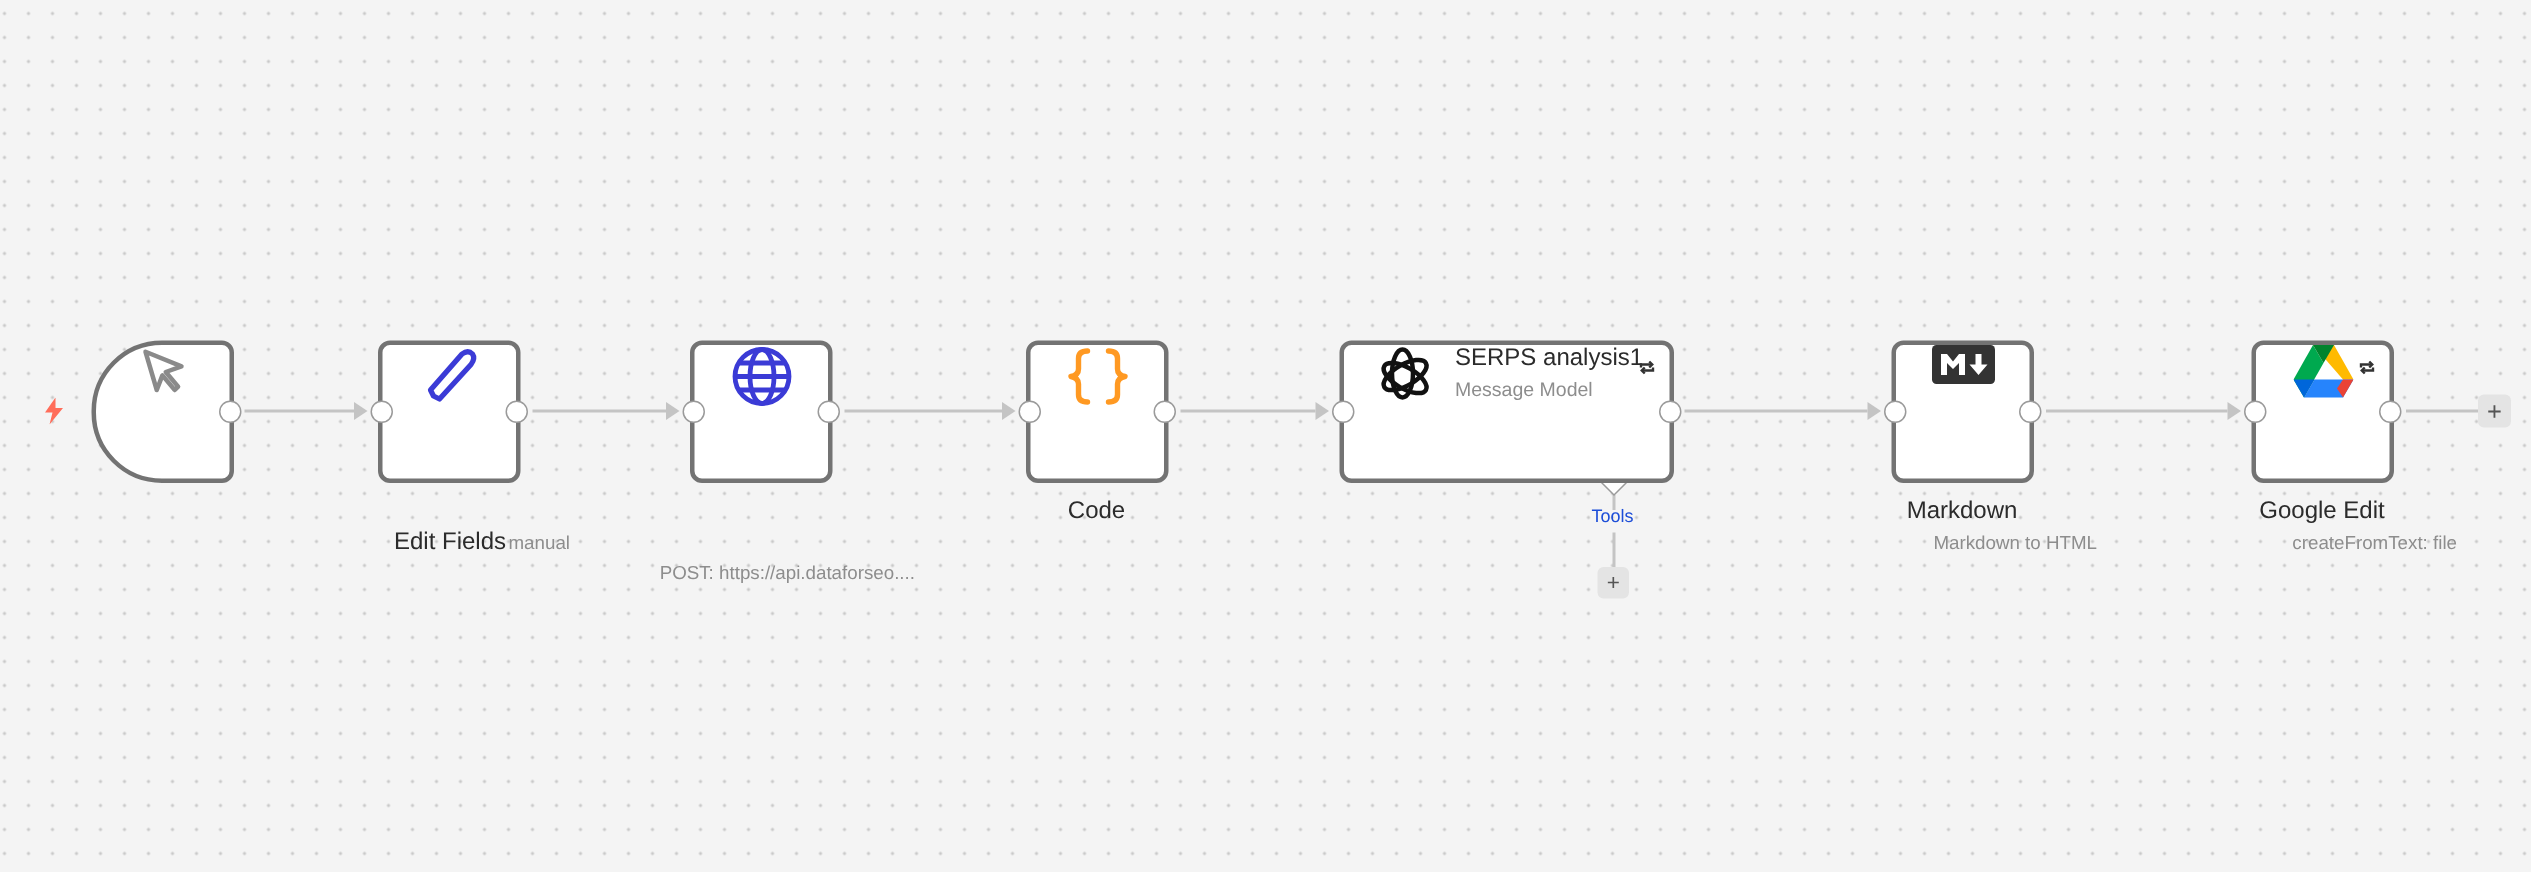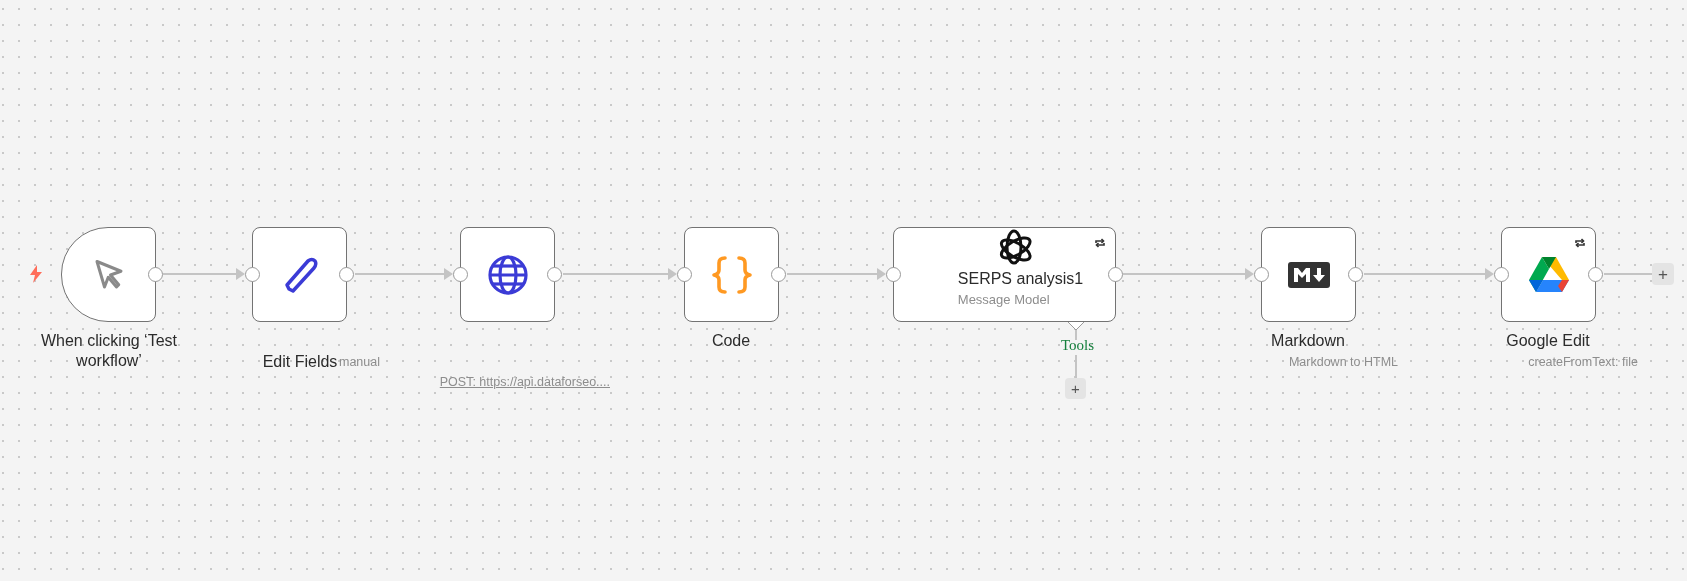--- a/index.html
+++ b/index.html
@@ -8,24 +8,23 @@
     background-color:#f4f4f4;
     background-image: radial-gradient(circle, #c9c9c9 0.9px, transparent 1.2px);
     background-size:16px 16px;
     background-position:-5px 1px;
     font-family:"Liberation Sans", "DejaVu Sans", sans-serif;
   }
   .canvas { position:absolute; left:0; top:0; width:1687px; height:581px; }
   .edges { position:absolute; left:0; top:0; }
   .node {
     position:absolute; top:227px; width:95px; height:95px;
-    background:#fff; border:1px solid #737373; border-radius:8px;
-    box-sizing:border-box; display:flex; align-items:center; justify-content:center;
+    background:#fff; border:3px solid #737373; border-radius:8px;
+    box-sizing:border-box; display:flex; justify-content:center;
     cursor:pointer;
-    flex-direction:column;
   }
   .node.trigger { border-radius:47px 8px 8px 47px; }
   .node.wide { width:223px; justify-content:flex-start; padding-left:18px; }
   .handle {
     position:absolute; top:50%; width:15px; height:15px; margin-top:-8px;
     border:1px solid #9a9a9a; background:#fff; border-radius:50%; box-sizing:border-box;
   }
   .handle.in { left:-8px; }
   .handle.out { right:-8px; }
   .label {
@@ -35,21 +34,21 @@
     position:absolute; text-align:right; font-size:12.5px; color:#8d8d8d; white-space:nowrap;
   }
   .wide-title { font-size:16px; color:#2b2b2b; }
   .wide-sub { font-size:13px; color:#8d8d8d; margin-top:4px; }
   .refresh { position:absolute; top:9px; right:9px; }
   .add-btn {
     position:absolute; width:22px; height:22px; background:#e4e4e4; border-radius:4px;
     display:flex; align-items:center; justify-content:center; font-size:17px; color:#555;
     cursor:pointer; line-height:1;
   }
-  .tools-label { position:absolute; font-size:15px; color:#15803d;font-family:Liberation Serif, serif; }
+  .tools-label { position:absolute; font-size:12px; color:#1d4ed8; }
 </style>
 </head>
 <body>
 
 <div class="canvas">
 
   <svg class="edges" width="1687" height="581">
     <g stroke="#c4c4c4" stroke-width="2" fill="#c4c4c4">
       <line x1="163" y1="274" x2="236" y2="274"></line>
       <polygon points="236,268 245,274 236,280" stroke="none"></polygon>
@@ -74,21 +73,20 @@
   <svg style="position:absolute;left:29px;top:265px" width="14" height="18" viewBox="0 0 14 18">
     <path d="M8 0 L1 10 H6 L4 18 L13 7 H8 Z" fill="#ff6d5a"></path>
   </svg>
 
   <div class="node trigger" style="left:61px;">
     <svg width="36" height="36" viewBox="0 0 24 24">
       <path d="M4 3 L20 9.5 L13 12 L18.5 18.5 L17 20 L11.5 13.5 L9 20 Z" fill="none" stroke="#8a8a8a" stroke-width="2" stroke-linejoin="round"></path>
     </svg>
     <span class="handle out"></span>
   </div>
-  <div class="label" style="left:24px;top:331px;width:170px;">When clicking ‘Test workflow’</div>
 
   <div class="node" style="left:252px;">
     <span class="handle in"></span>
     <svg width="40" height="40" viewBox="0 0 40 40">
       <path d="M9 34 L7 30 L28 6 Q32 3 35 6 Q37 9 34 13 L13 36 Z" fill="none" stroke="#3b3bd6" stroke-width="3.5" stroke-linejoin="round"></path>
     </svg>
     <span class="handle out"></span>
   </div>
   <div class="label" style="left:220px;top:331px;width:160px;margin-top:21px;">Edit Fields</div>
   <div class="sub" style="left:220px;top:355px;width:160px;">manual</div>
@@ -99,21 +97,21 @@
       <g fill="none" stroke="#3b3bd6" stroke-width="3.2">
         <circle cx="21" cy="21" r="18"></circle>
         <ellipse cx="21" cy="21" rx="8" ry="18"></ellipse>
         <line x1="3" y1="21" x2="39" y2="21"></line>
         <line x1="6" y1="12" x2="36" y2="12"></line>
         <line x1="6" y1="30" x2="36" y2="30"></line>
       </g>
     </svg>
     <span class="handle out"></span>
   </div>
-  <div class="sub" style="left:406px;top:375px;width:204px;text-decoration:underline;">POST: https://api.dataforseo....</div>
+  <div class="sub" style="left:406px;top:375px;width:204px;">POST: https://api.dataforseo....</div>
 
   <div class="node" style="left:684px;">
     <span class="handle in"></span>
     <svg width="42" height="42" viewBox="0 0 42 42">
       <g fill="none" stroke="#ff9922" stroke-width="3.6" stroke-linecap="round" stroke-linejoin="round">
         <path d="M14 4 Q8 4 8 9 V16 Q8 20 3 21 Q8 22 8 26 V33 Q8 38 14 38"></path>
         <path d="M28 4 Q34 4 34 9 V16 Q34 20 39 21 Q34 22 34 26 V33 Q34 38 28 38"></path>
       </g>
     </svg>
     <span class="handle out"></span>

